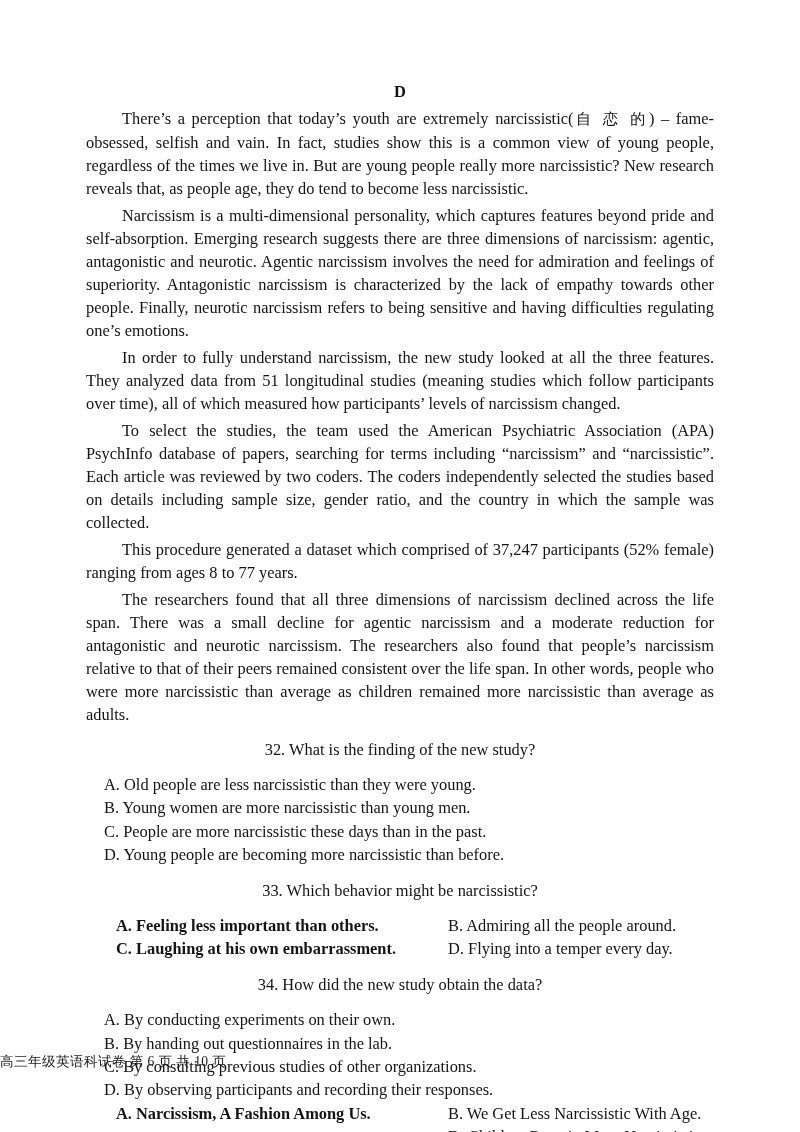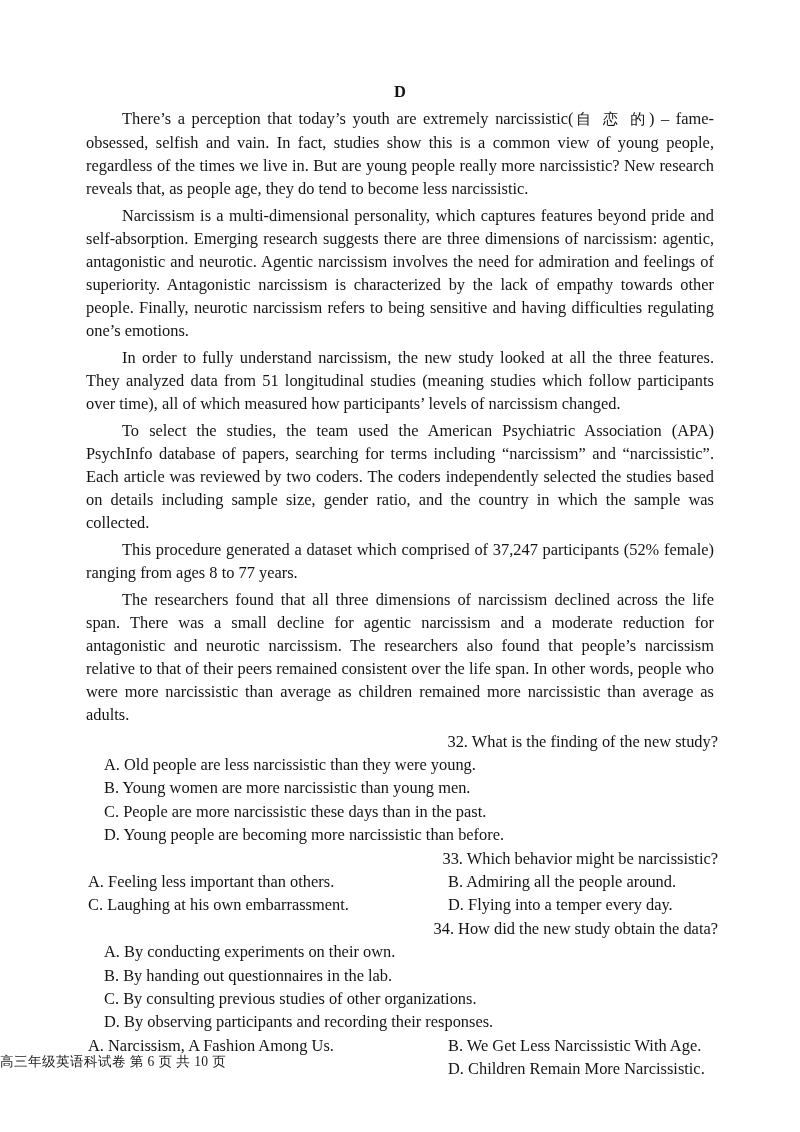--- a/index.html
+++ b/index.html
@@ -41,44 +41,45 @@
   }
   .cn {
     font-family: "DejaVu Sans", "Liberation Sans", sans-serif;
     font-size: 15px;
     letter-spacing: 1.2px;
   }
   .questions {
     margin-top: 1px;
   }
   .q-stem {
-    margin: 0;
+    margin: 12px;
     font-size: 16.4px;
     line-height: 23.4px;
-    text-align: right;
+    text-align: center;
   }
   .opt-full {
     margin: 0;
     font-size: 16.4px;
     line-height: 23.4px;
     padding-left: 22px;
     text-align: left;
   }
   .opt-row {
     display: block;
     position: relative;
     font-size: 16.4px;
     line-height: 23.4px;
     height: 23.4px;
   }
   .opt-row .col-a {
     position: absolute;
-    left: 6px;
+    left: 34px;
     top: 0;
     white-space: nowrap;
+    font-weight: bold;
   }
   .opt-row .col-b {
     position: absolute;
     left: 366px;
     top: 0;
     white-space: nowrap;
   }
   .footer {
     position: absolute;
     left: 0;

